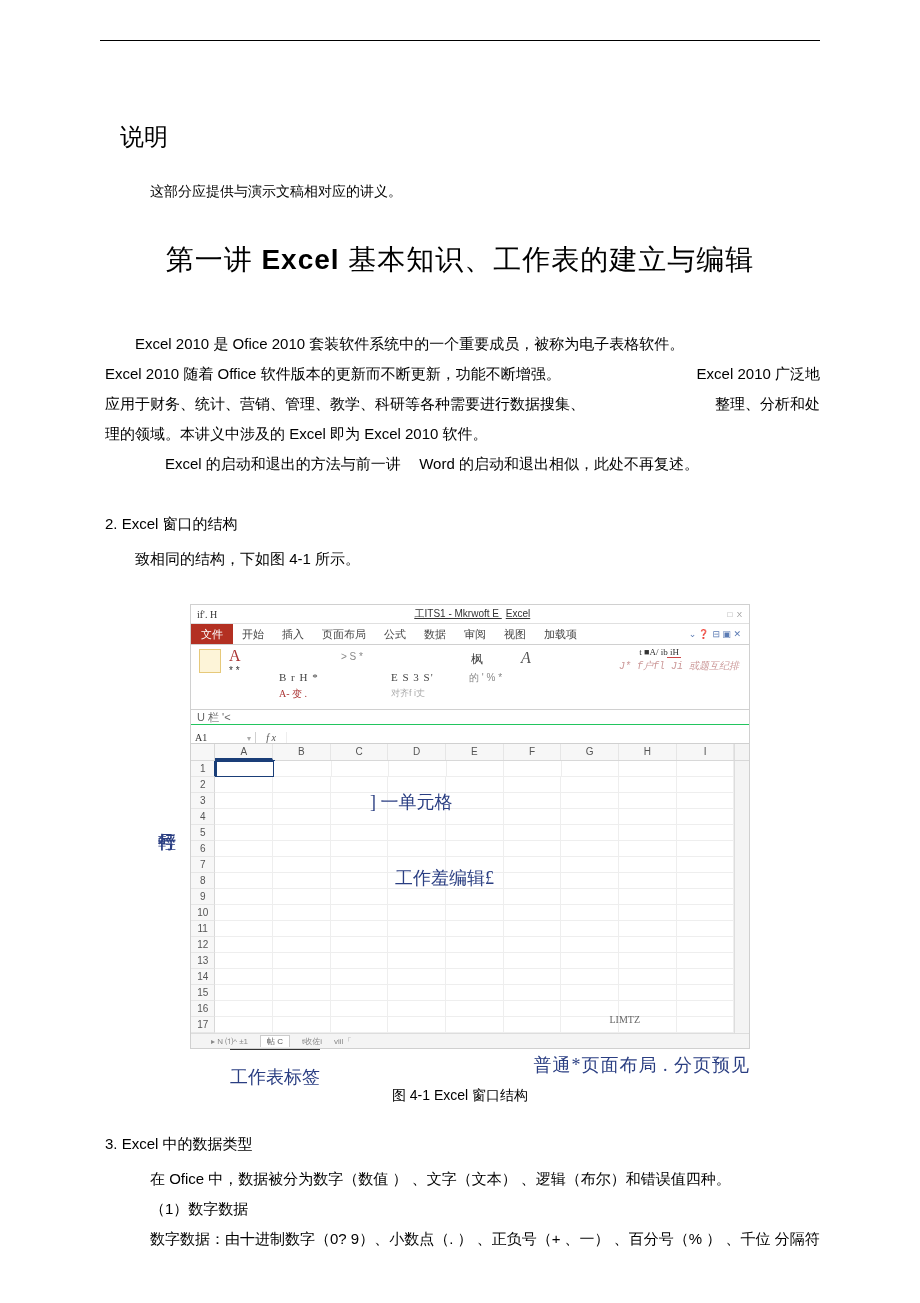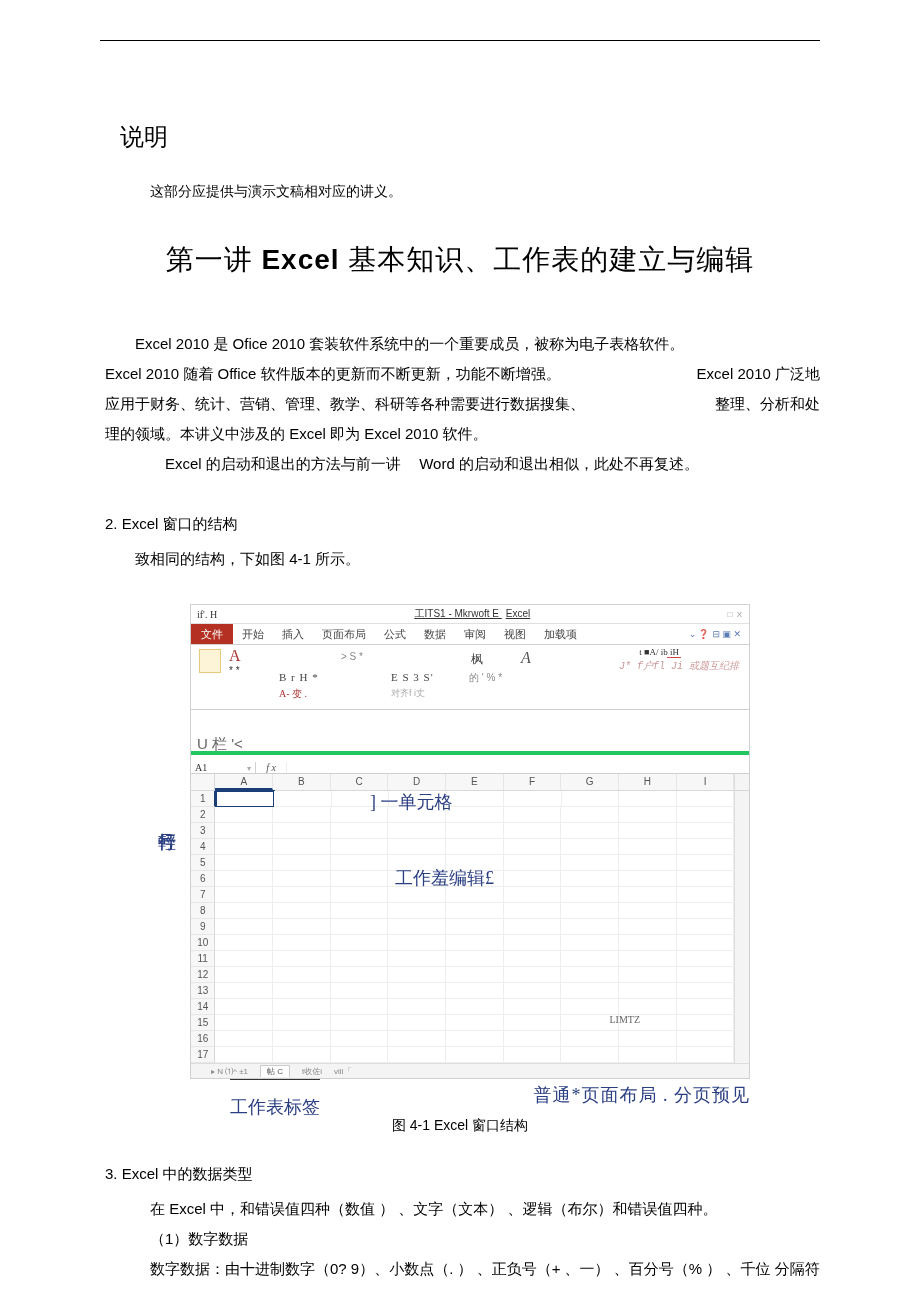--- a/index.html
+++ b/index.html
@@ -143,21 +143,21 @@
           <div class="ribbon-es3s">E S 3 S'</div>
           <div class="ribbon-duiqi">对齐f i丈</div>
           <div class="ribbon-feng">枫</div>
           <div class="ribbon-de">的 ' %  *</div>
           <div class="ribbon-A-it">A</div>
           <div class="ribbon-right-top">t ■A/ ib iH</div>
           <div class="ribbon-red-underline"></div>
           <div class="ribbon-right-red">J* f户fl Ji 或题互纪排</div>
         </div>
 
-        <div style="height:14px;border-bottom:4px solid #22c55e;padding-left:6px;font-size:15px;color:#666;line-height:14px;margin-top:27px;">U 栏  '&lt;</div>
+        <div style="height:14px;border-bottom:1px solid #22c55e;padding-left:6px;font-size:11px;color:#666;line-height:14px;">U 栏  '&lt;</div>
 
         <div class="excel-fx-row">
           <div class="name-box">A1</div>
           <div class="fx-label">f x</div>
           <div class="fx-input"></div>
         </div>
 
         <div class="excel-grid">
           <div class="col-row">
             <div class="row-header-spacer"></div>
@@ -413,16 +413,16 @@
     <div class="view-labels">
       <div class="uline"></div>
       <div class="lbl-left">工作表标签</div>
       <div class="lbl-right">普通*页面布局 . 分页预见</div>
     </div>
   </div>
 
   <div class="fig-caption">图 4-1 Excel 窗口结构</div>
 
   <div class="section-head">3.  Excel 中的数据类型</div>
-  <div class="body-text" style="margin-left:50px;">在 Excel 中，和错误值四种（数值 ） 、文字（文本） 、逻辑（布尔）和错误值四种。</div>
+  <div class="body-text" style="margin-left:50px;">在 Ofice 中，数据被分为数字（数值 ） 、文字（文本） 、逻辑（布尔）和错误值四种。</div>
   <div class="body-text" style="margin-left:50px;">（1）数字数据</div>
   <div class="body-text" style="margin-left:50px;">数字数据：由十进制数字（0? 9）、小数点（. ） 、正负号（+ 、一） 、百分号（% ） 、千位  分隔符</div>
 </div>
 
 </body></html>

